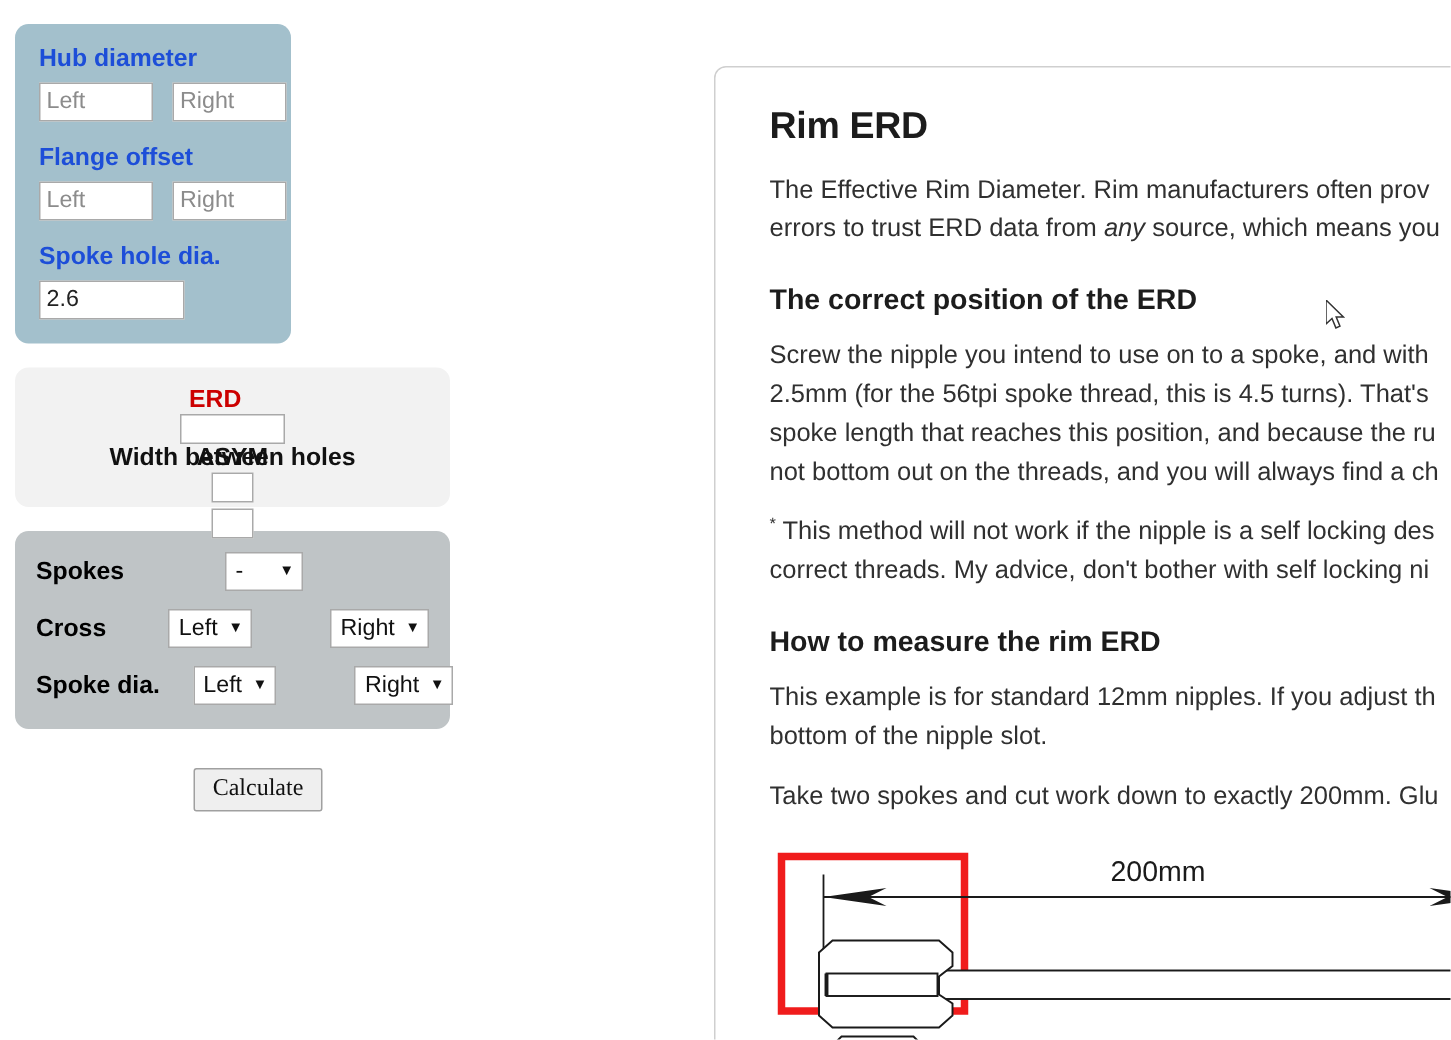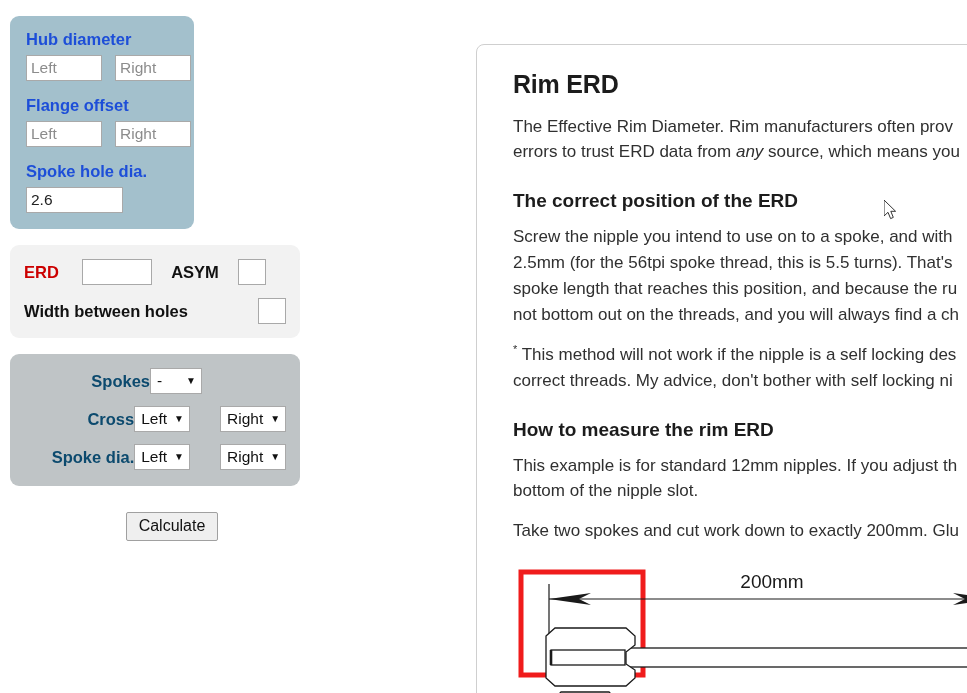--- a/index.html
+++ b/index.html
@@ -78,20 +78,21 @@
     outline: none;
   }
   input.txt::placeholder { color: #8c8c8c; opacity: 1; }
   input.txt.single { width: 97px; }
 
   
   .erd-row {
     display: flex;
     align-items: center;
     height: 30px;
+    flex-direction: column;
   }
   .erd-row + .erd-row { margin-top: 9px; gap: 24px; }
   .lbl-erd {
     font-size: 16.5px;
     font-weight: bold;
     color: #cc0000;
     width: 58px;
   }
   .lbl-asym {
     font-size: 16.5px;
@@ -129,28 +130,27 @@
     padding: 0 3px;
     outline: none;
   }
 
   
   .sp-row {
     display: flex;
     align-items: center;
     height: 30px;
   }
-  .sp-row + .sp-row { margin-top: 8px; }
+  .sp-row + .sp-row { margin-top: 8px; gap: 22px; }
   .sp-label {
     font-size: 16.5px;
     font-weight: bold;
-    color: #0c4a6e;
+    color: #000000;
     width: 126px;
     white-space: nowrap;
-    text-align: right;
   }
   .sel {
     box-sizing: border-box;
     height: 26px;
     border: 1px solid #a9a9a9;
     background: #ffffff;
     display: inline-flex;
     align-items: center;
     justify-content: space-between;
     font-size: 15.5px;
@@ -166,21 +166,21 @@
 
   .calc-btn-wrap {
     width: 300px;
     display: flex;
     justify-content: center;
     margin-top: 26px;
     padding-left: 24px;
     box-sizing: border-box;
   }
   .calc-btn {
-    font-family: Liberation Sans, sans-serif;
+    font-family: Liberation Serif, serif;
     font-size: 16px;
     color: #111111;
     background: #efefef;
     border: 1px solid #a0a0a0;
     border-radius: 2px;
     padding: 4px 12px 5px 12px;
     cursor: pointer;
   }
 
   
@@ -324,21 +324,21 @@
 
     <p class="art-p">
       <span>The Effective Rim Diameter. Rim manufacturers often prov</span><br>
       <span>errors to trust ERD data from </span><em>any</em><span> source, which means you</span>
     </p>
 
     <h3 class="art-h3">The correct position of the ERD</h3>
 
     <p class="art-p">
       <span>Screw the nipple you intend to use on to a spoke, and with</span><br>
-      <span>2.5mm (for the 56tpi spoke thread, this is 5.5 turns). That's</span><br>
+      <span>2.5mm (for the 56tpi spoke thread, this is 4.5 turns). That's</span><br>
       <span>spoke length that reaches this position, and because the ru</span><br>
       <span>not bottom out on the threads, and you will always find a ch</span>
     </p>
 
     <p class="art-p">
       <span class="sup">*</span><span> This method will not work if the nipple is a self locking des</span><br>
       <span>correct threads. My advice, don't bother with self locking ni</span>
     </p>
 
     <h3 class="art-h3">How to measure the rim ERD</h3>

